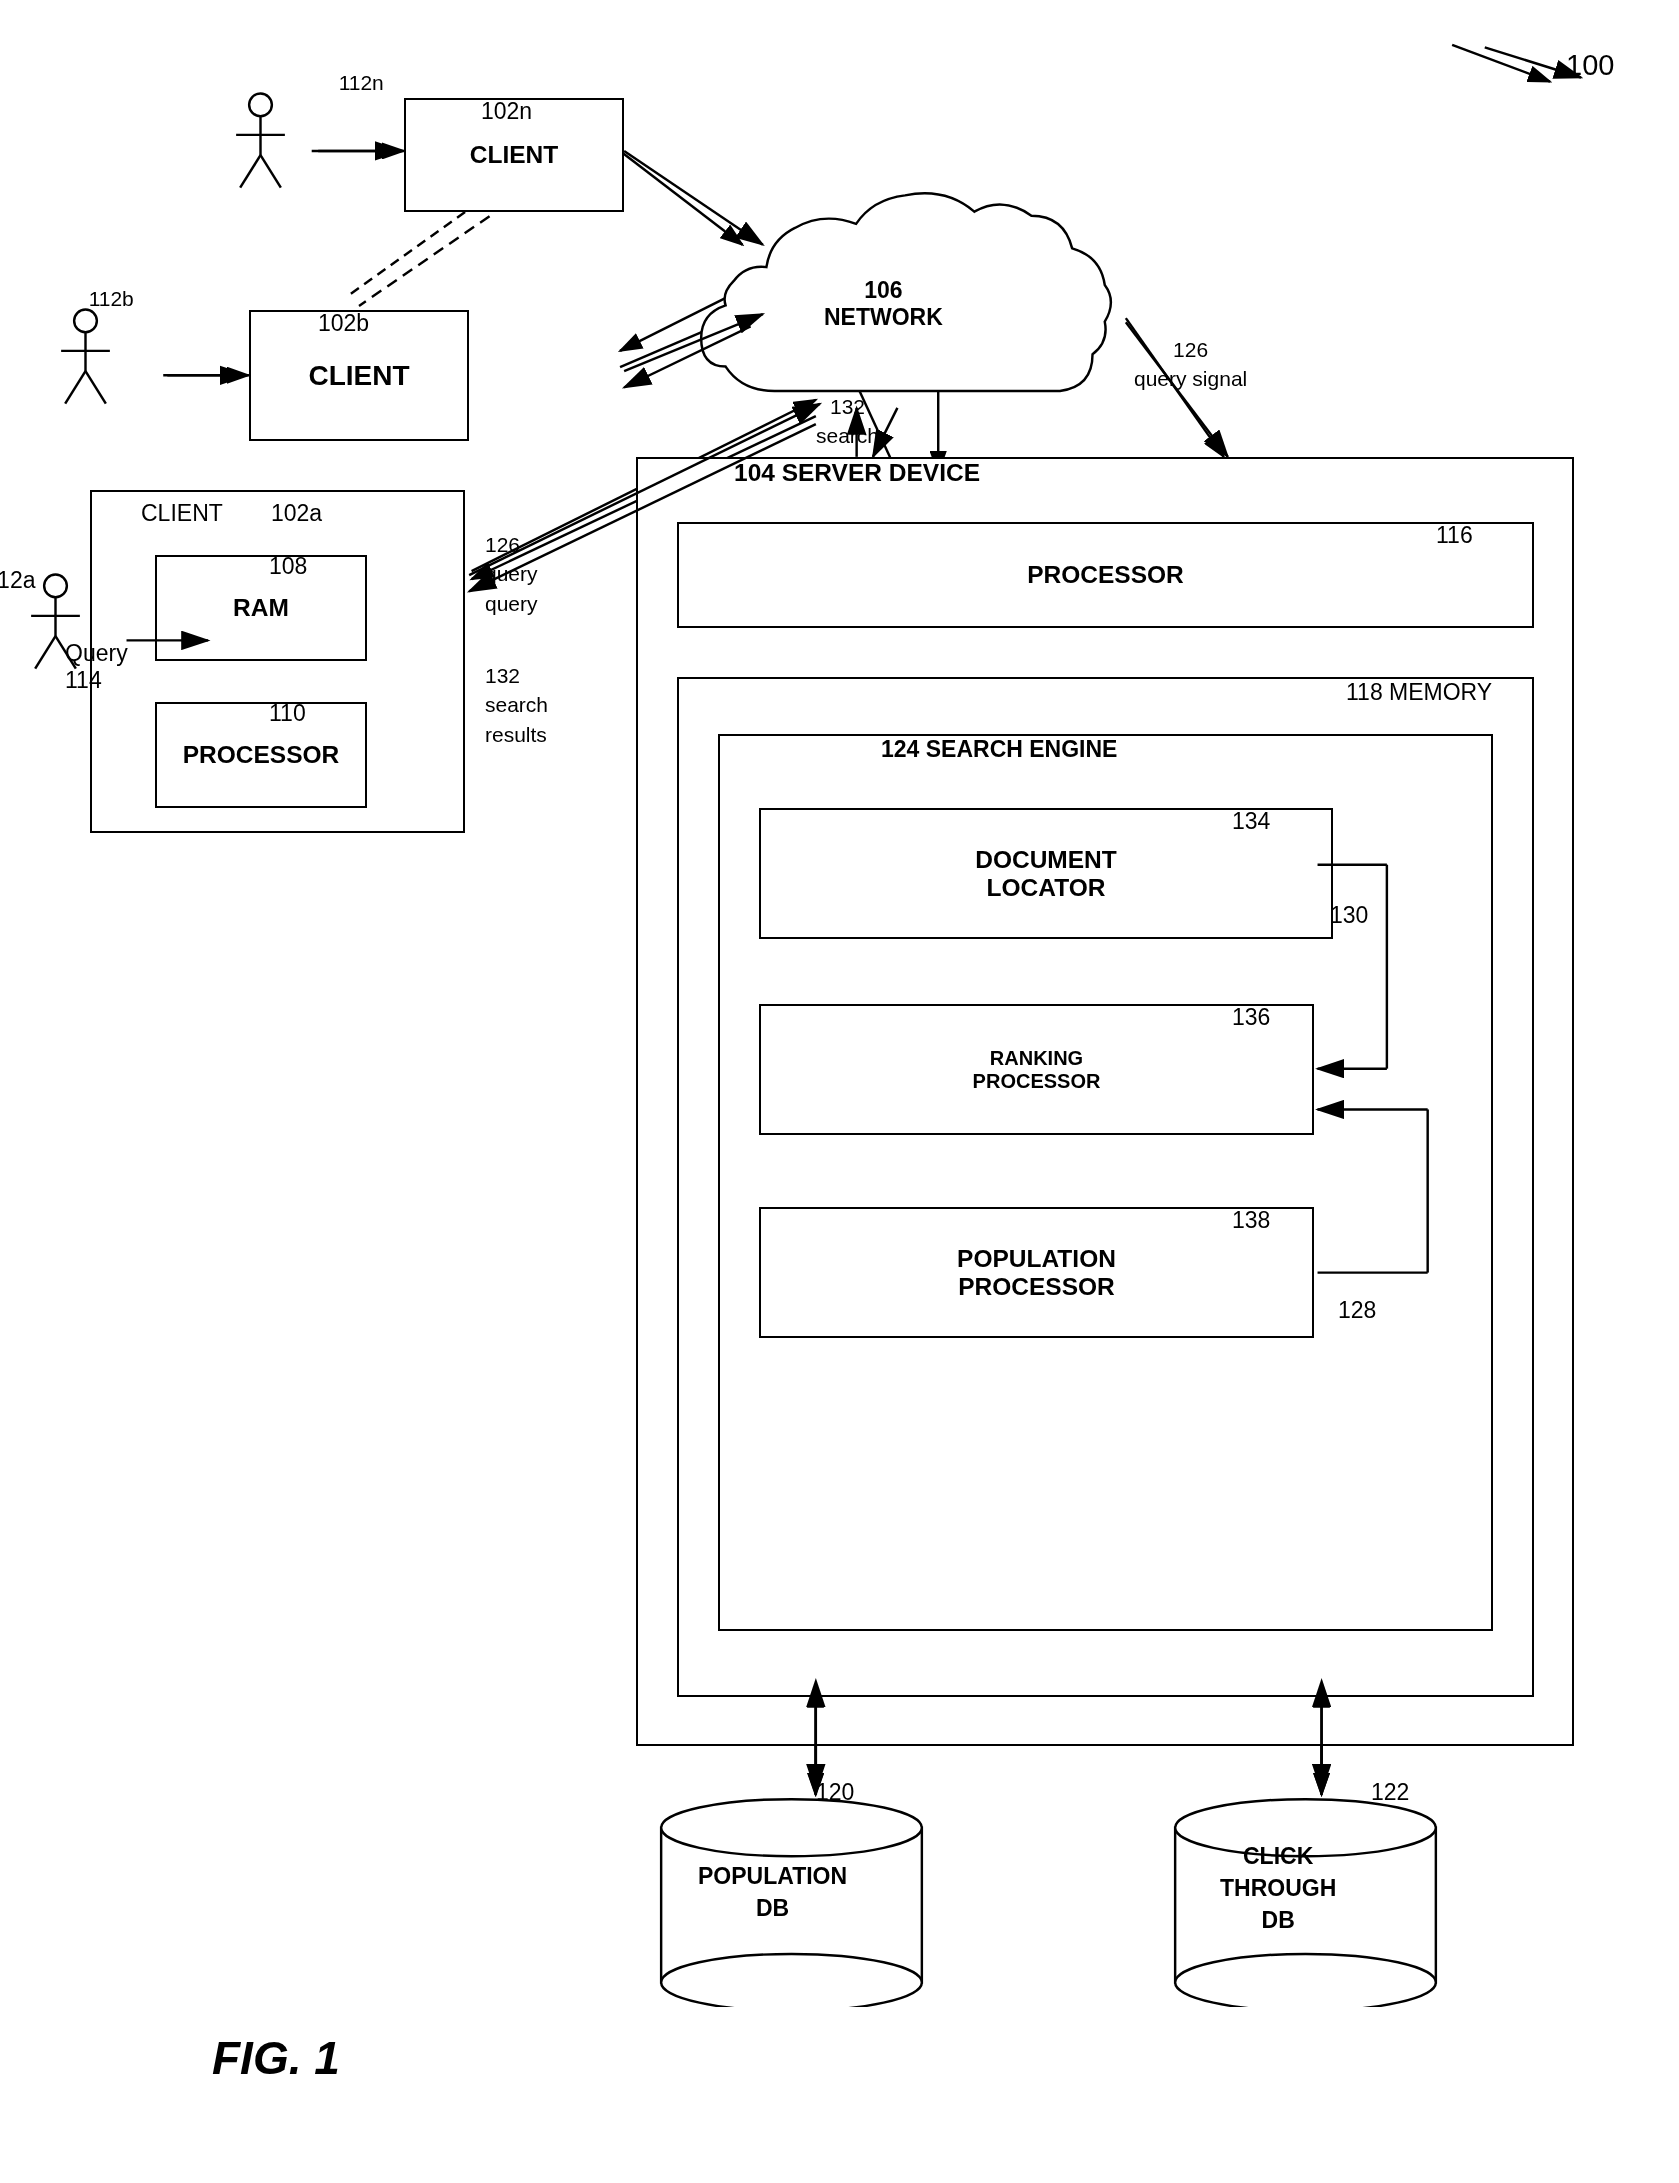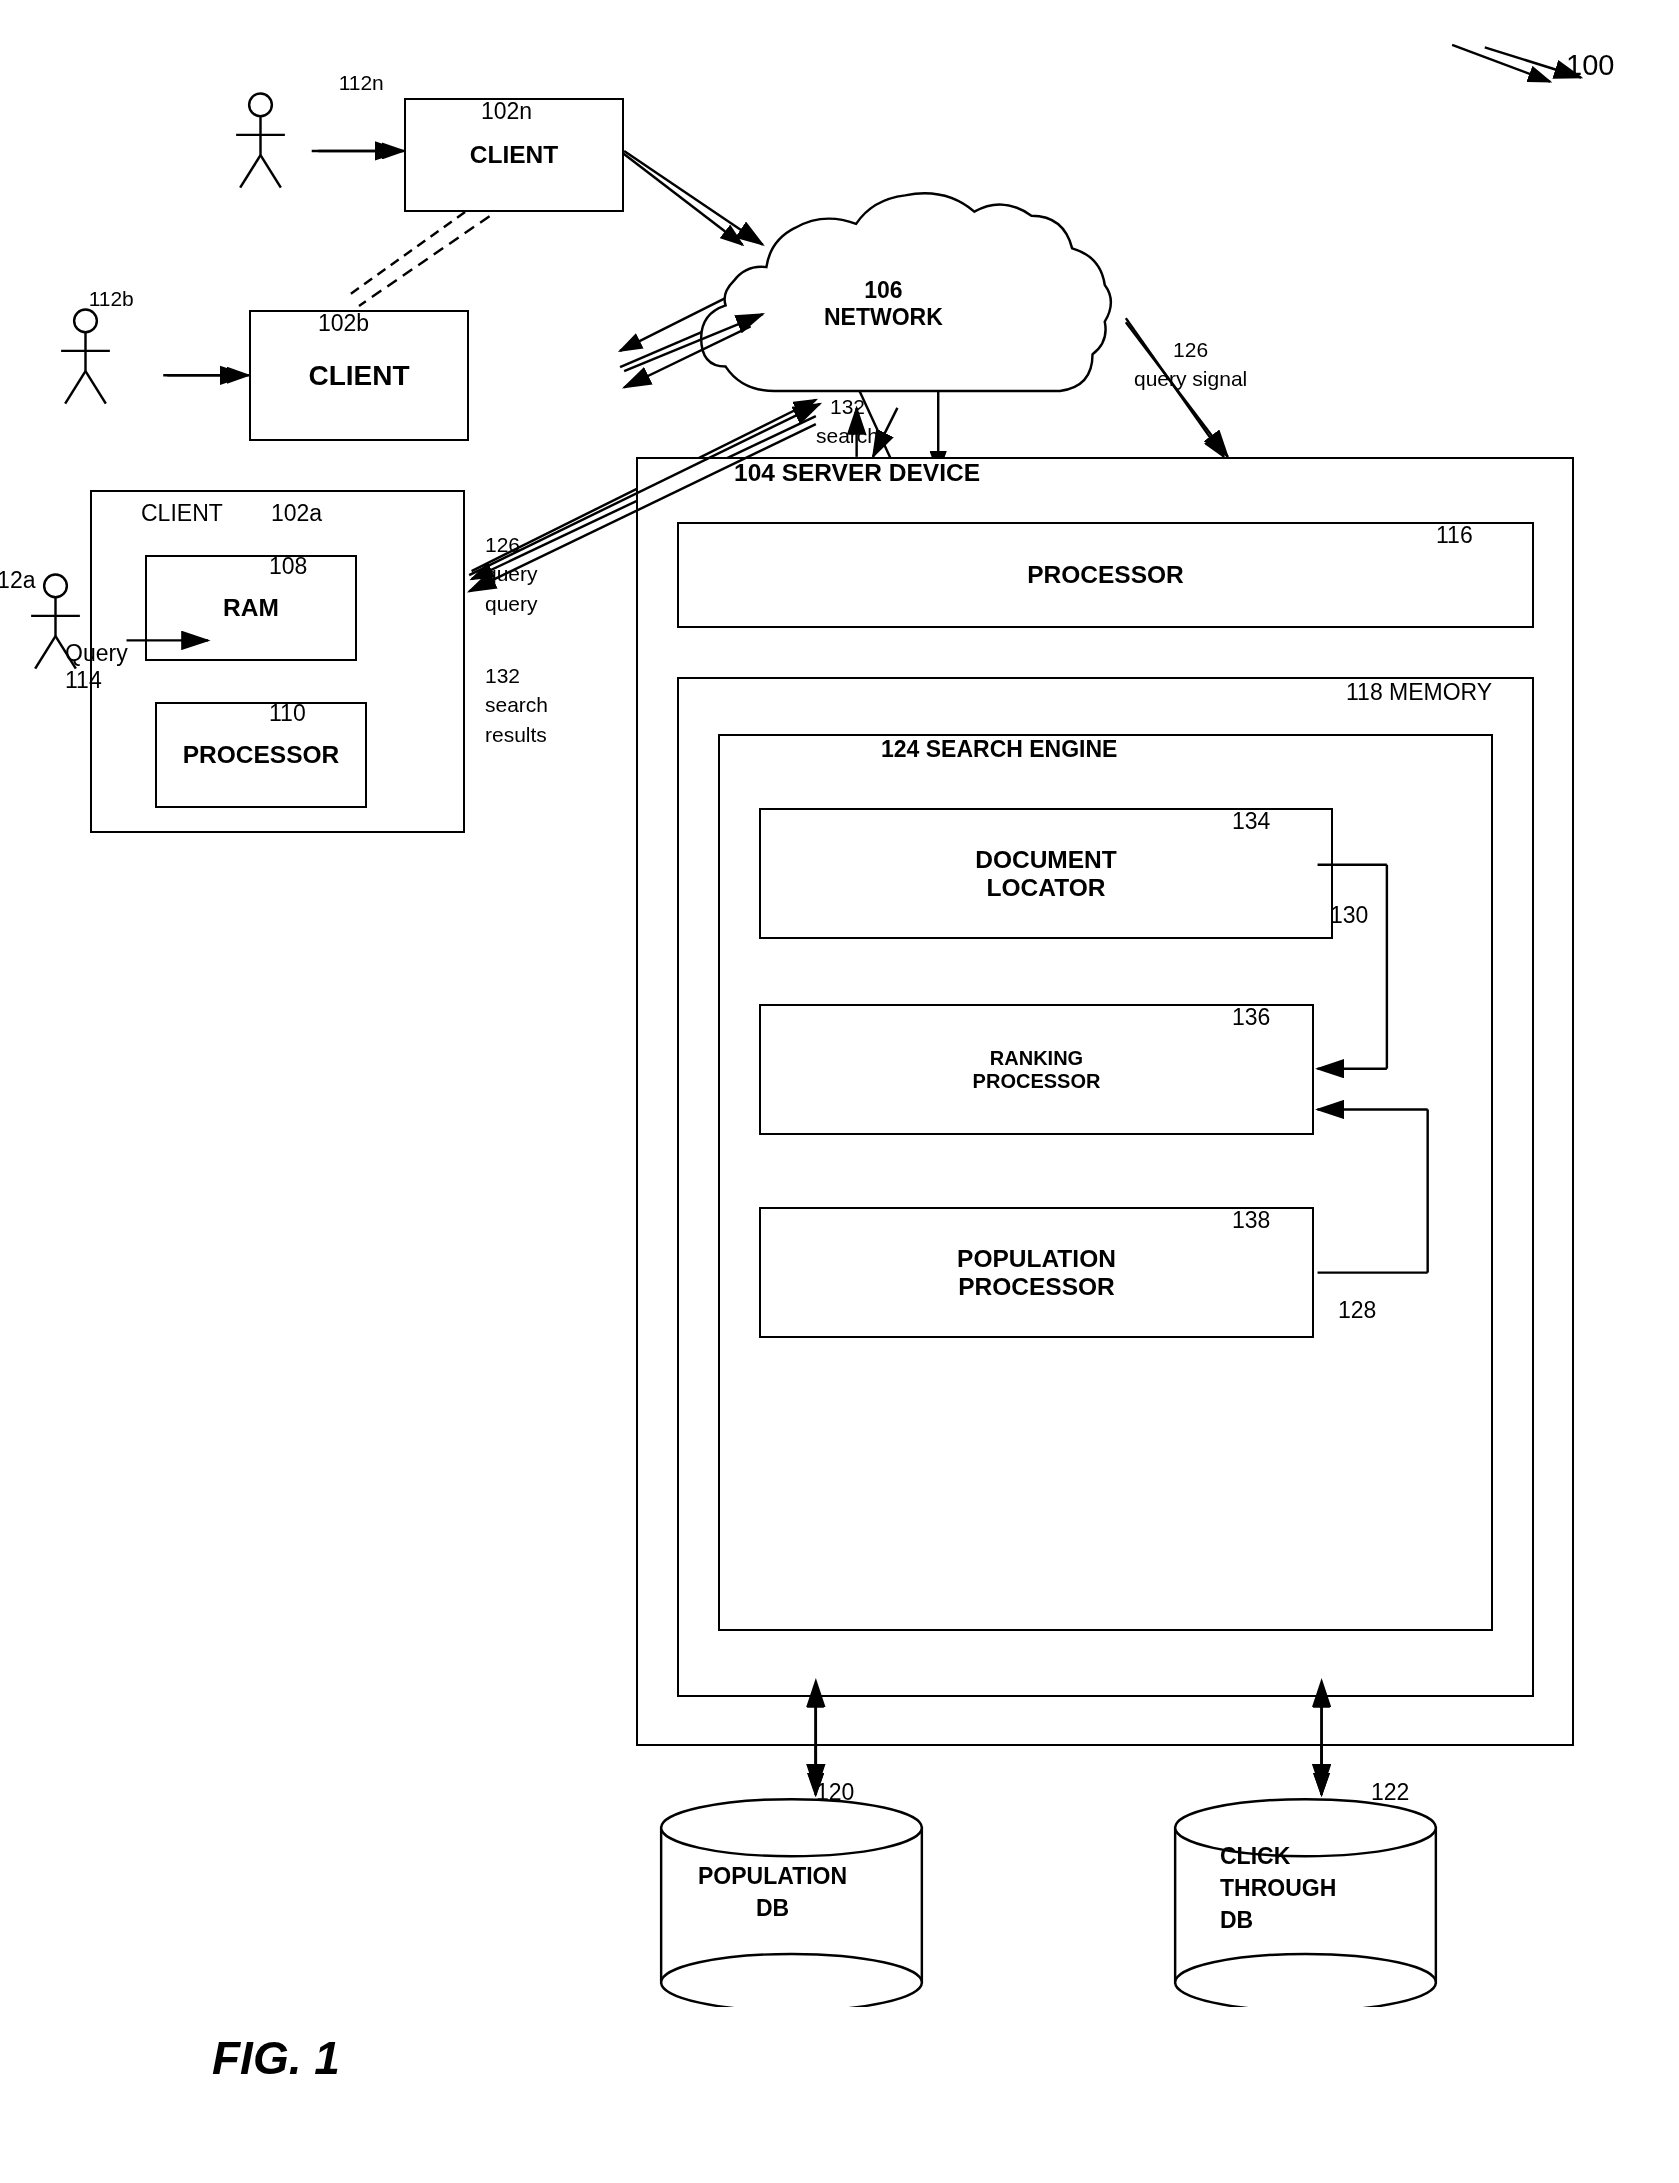--- a/index.html
+++ b/index.html
@@ -199,21 +199,21 @@
       <div style="font-size:23px; font-weight:bold;">106</div>
       <div style="font-size:23px; font-weight:bold;">NETWORK</div>
     </div>
   </div>
 
   <div class="outer-box" style="top:490px; left:90px; width:375px; height:343px;">
     <span class="ref-label" style="top:8.2px; left:49px; font-size:23px;">CLIENT</span>
     <span class="ref-label" style="top:8.2px; left:179px; font-size:23px;">102a</span>
   </div>
 
-  <div class="box" style="top:555px; left:145px; width:212px; height:106px;">
+  <div class="box" style="top:555px; left:155px; width:212px; height:106px;">
     <span>RAM</span>
   </div>
   <span class="ref-label" style="top:553px; left:269px;">108</span>
 
   <div class="box" style="top:702px; left:155px; width:212px; height:106px;">
     <span>PROCESSOR</span>
   </div>
   <span class="ref-label" style="top:700px; left:269px;">110</span>
 
   <div style="position:absolute; top:571px; left:23px;">
@@ -304,21 +304,21 @@
     </div>
   </div>
   <span class="ref-label" style="top:1779px; left:816px;">120</span>
 
   <div class="cylinder" style="top:1795px; left:1167px;">
     <svg width="277" height="212" viewBox="0 0 340 260">
       <rect x="10" y="40" width="320" height="190" fill="#fff" stroke="#000" stroke-width="3"></rect>
       <ellipse cx="170" cy="40" rx="160" ry="35" fill="#fff" stroke="#000" stroke-width="3"></ellipse>
       <ellipse cx="170" cy="230" rx="160" ry="35" fill="#fff" stroke="#000" stroke-width="3"></ellipse>
     </svg>
-    <div style="position:absolute; top:45px; left:53px; font-size:23px; font-weight:bold; line-height:1.4;">
+    <div style="position:absolute; top:45px; left:53px; text-align:center; font-size:23px; font-weight:bold; line-height:1.4;">
       <div>CLICK</div>
       <div>THROUGH</div>
       <div>DB</div>
     </div>
   </div>
   <span class="ref-label" style="top:1779px; left:1371px;">122</span>
 
   <svg style="position:absolute; top:1697px; left:783px;" width="65" height="106" viewBox="0 0 80 130">
     <defs>
       <marker id="arr1" markerWidth="10" markerHeight="7" refX="9" refY="3.5" orient="auto">

